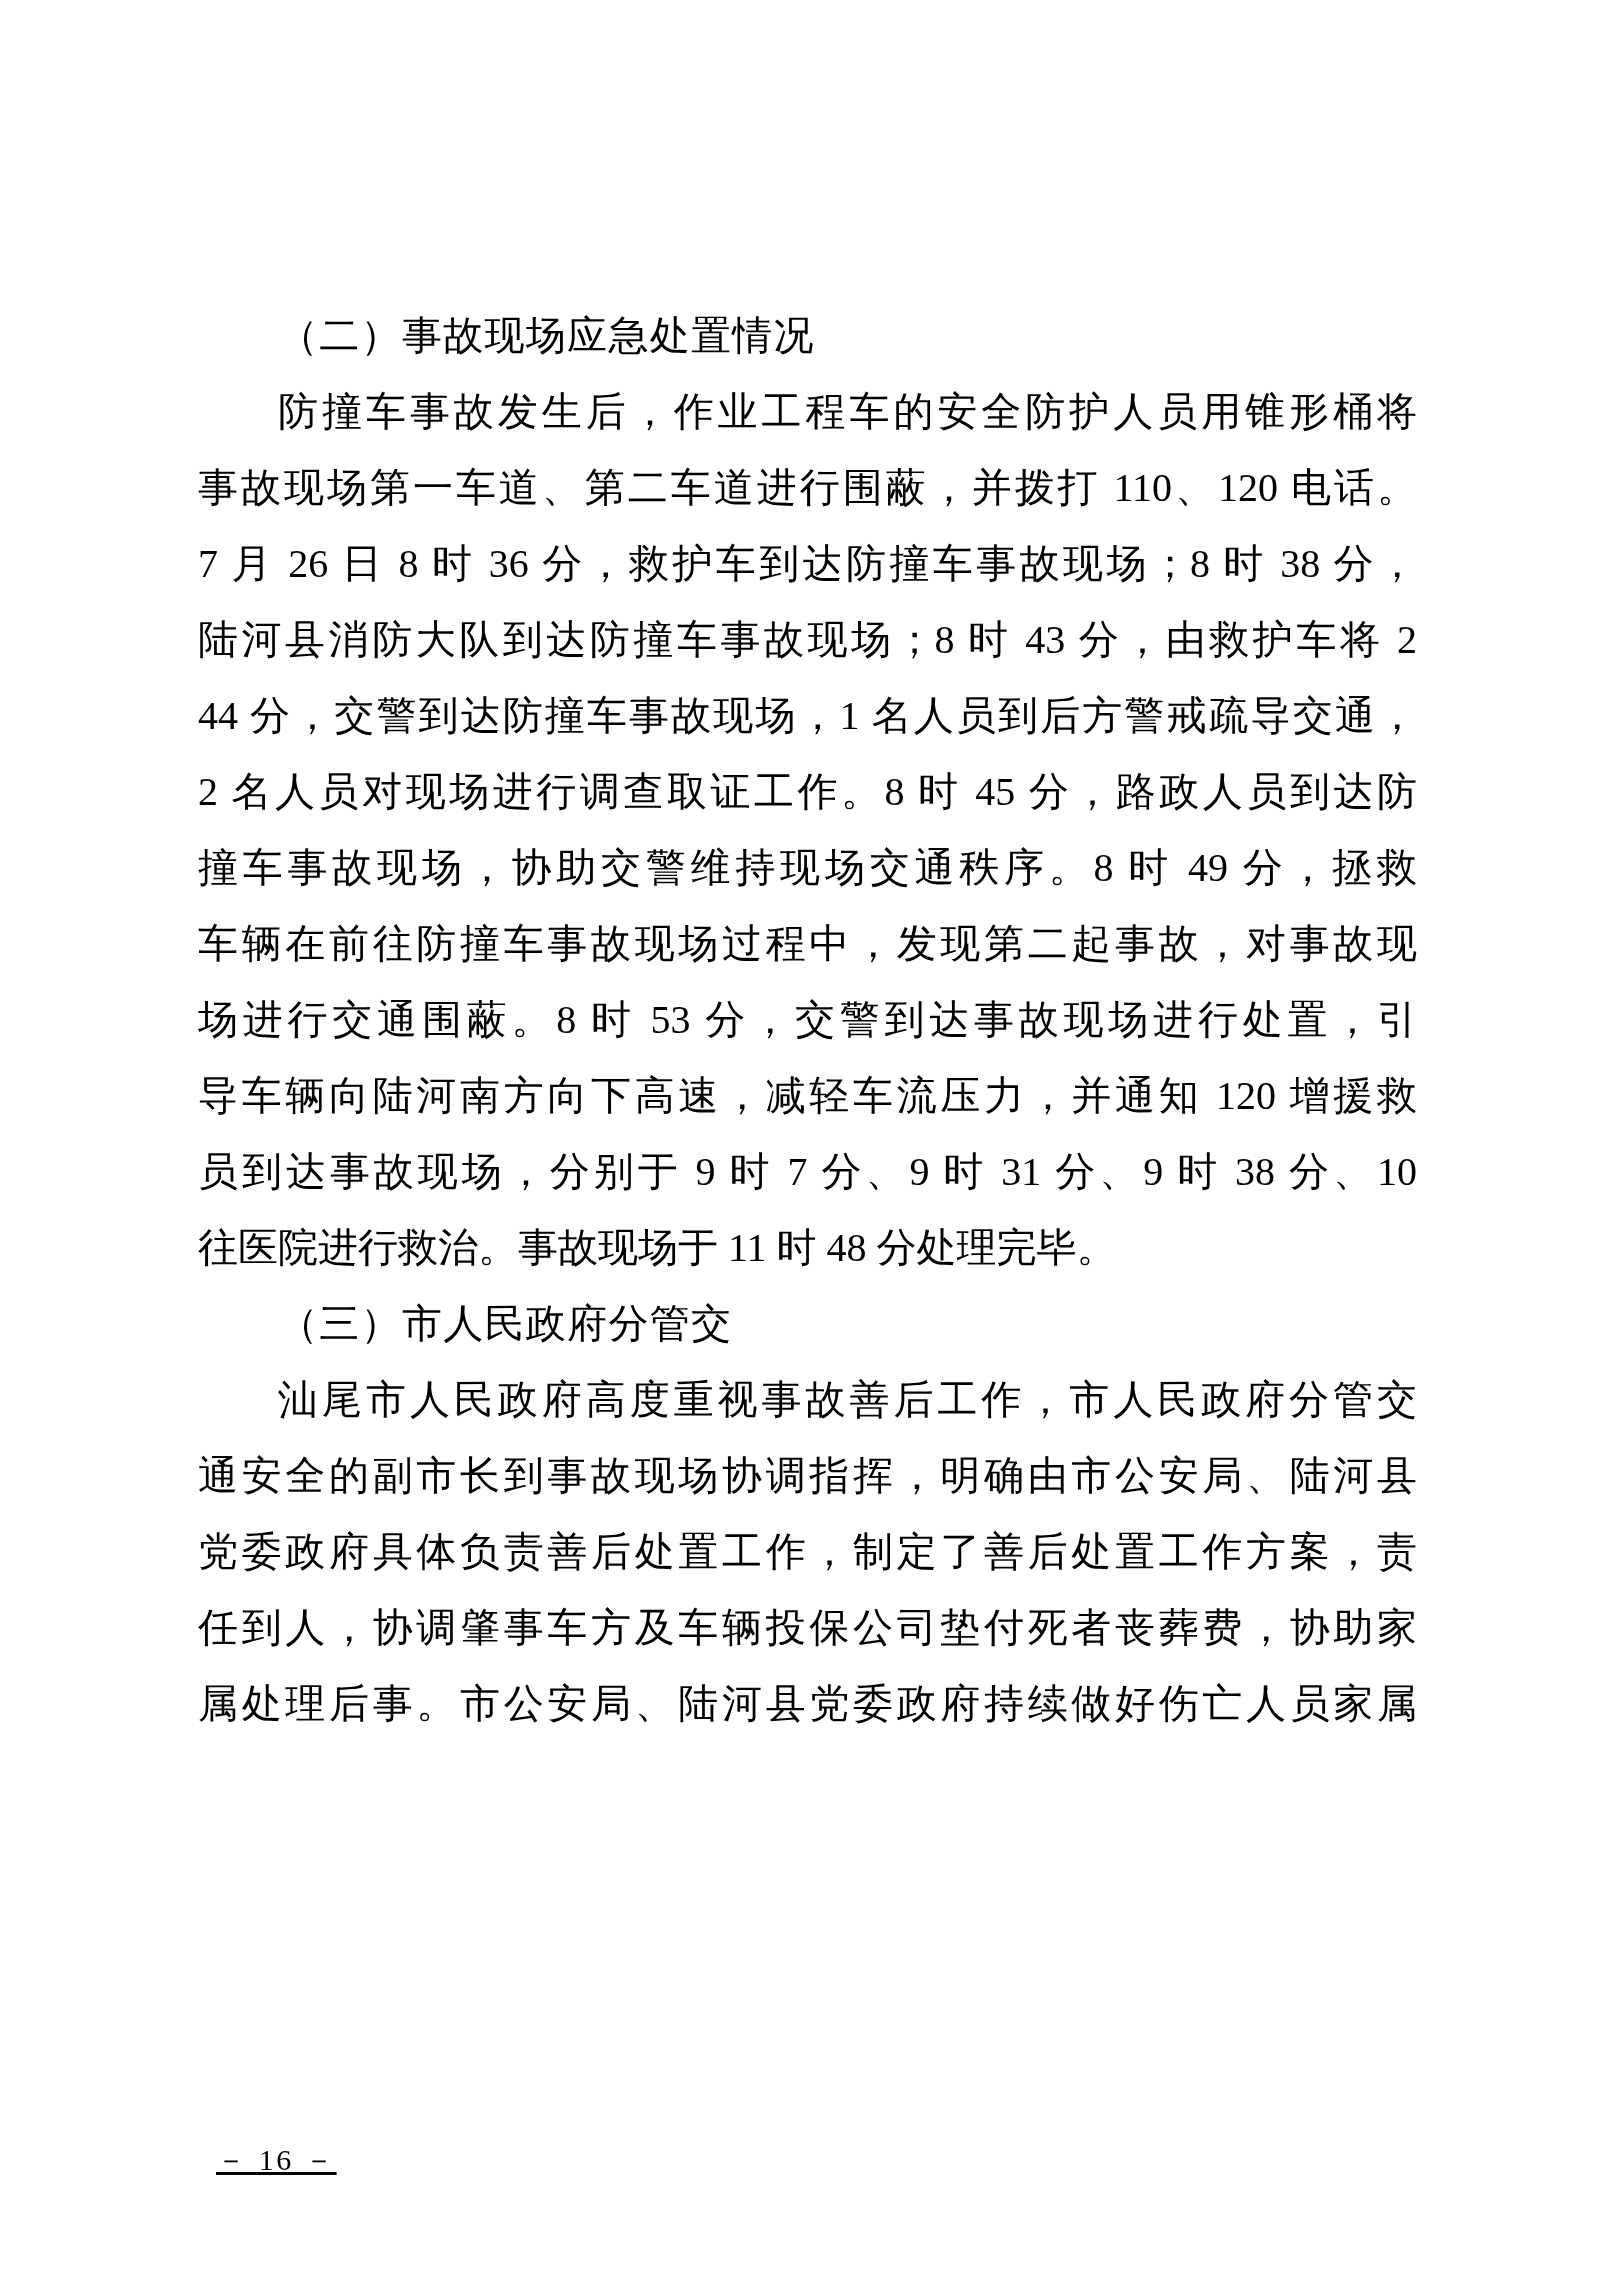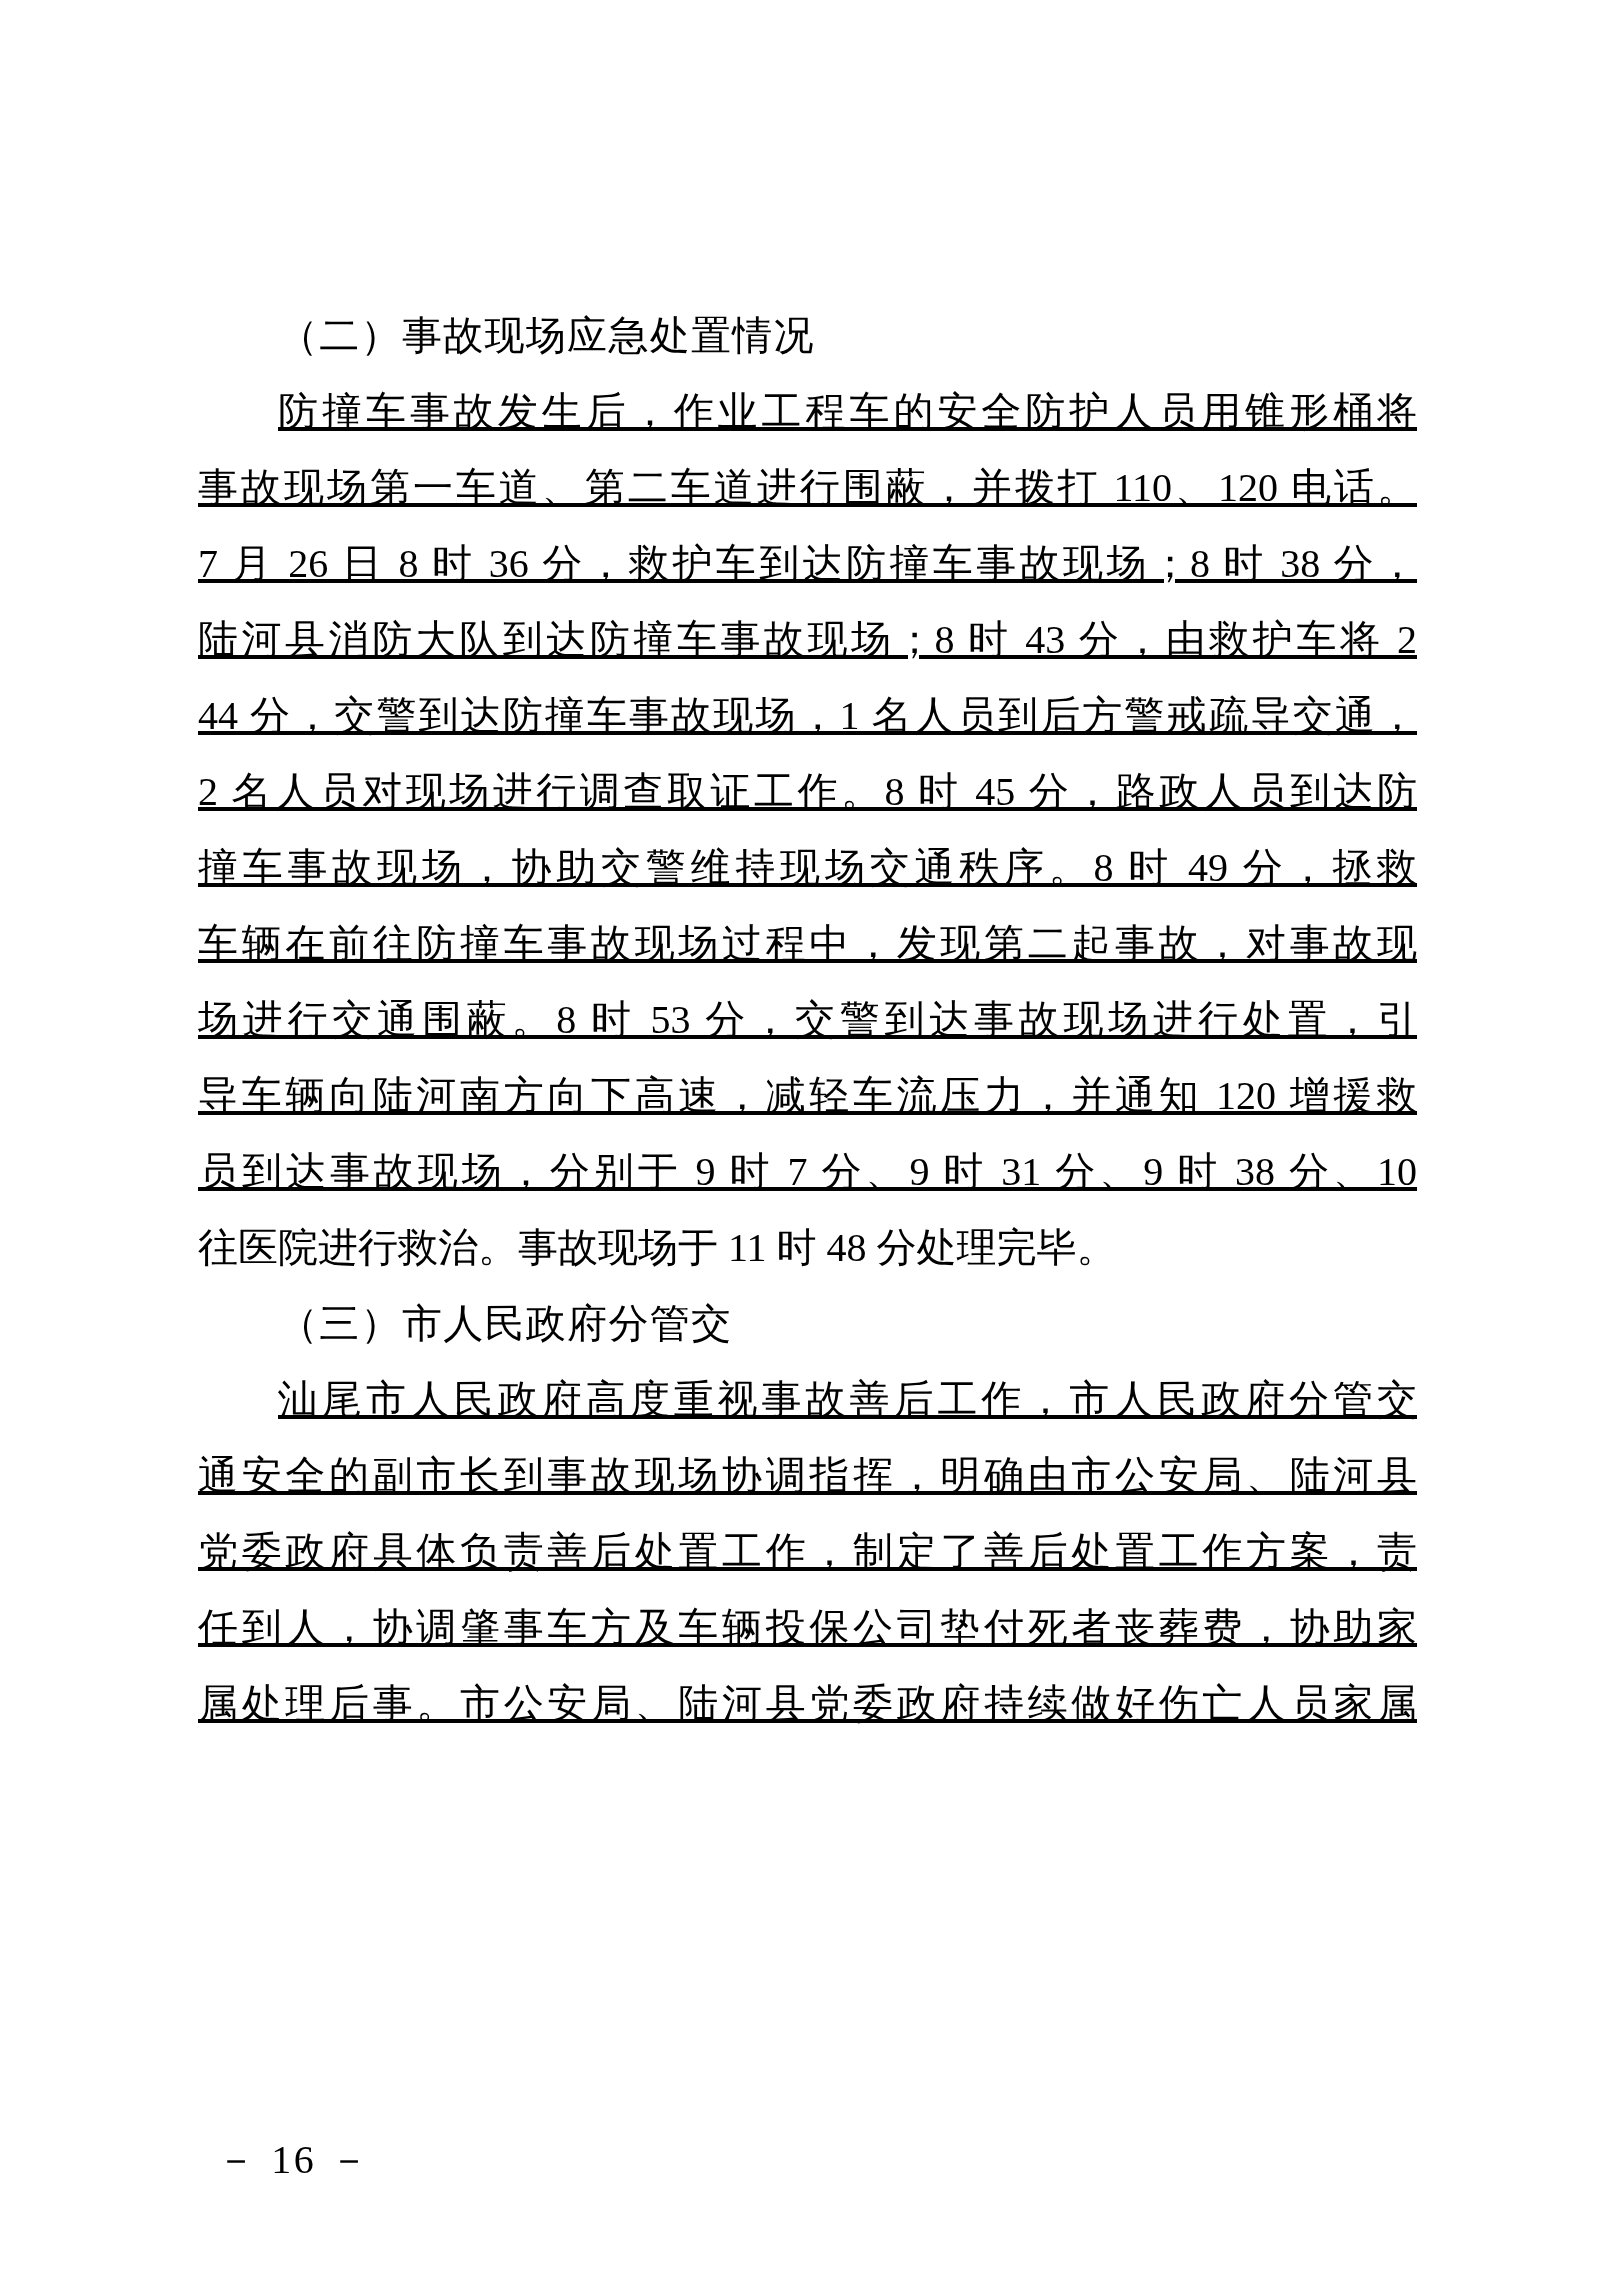--- a/index.html
+++ b/index.html
@@ -22,35 +22,36 @@
     width: 1219px;
     font-size: 40px;
     line-height: 76px;
     color: #000000;
   }
 
   
   .ln { white-space: nowrap; text-align: left; }
 
   
-  .j  { white-space: normal; text-align: justify; text-align-last: justify; text-decoration: underline; }
+  .j  { white-space: normal; text-align: justify; text-align-last: justify; }
 
   
   .ind { text-indent: 2em; }
 
   .hd { letter-spacing: 1.3px; }
 
   .pageno {
     position: absolute;
     left: 216px;
     top: 2141px;
-    font-size: 40px;
+    font-size: 30px;
     line-height: 38px;
     letter-spacing: 2.6px;
     color: #000000;
+    text-decoration: underline;
   }
 </style>
 </head>
 <body>
 
 <div class="page">
 
   <main class="content">
 
     <div class="ln hd ind">（二）事故现场应急处置情况</div>

